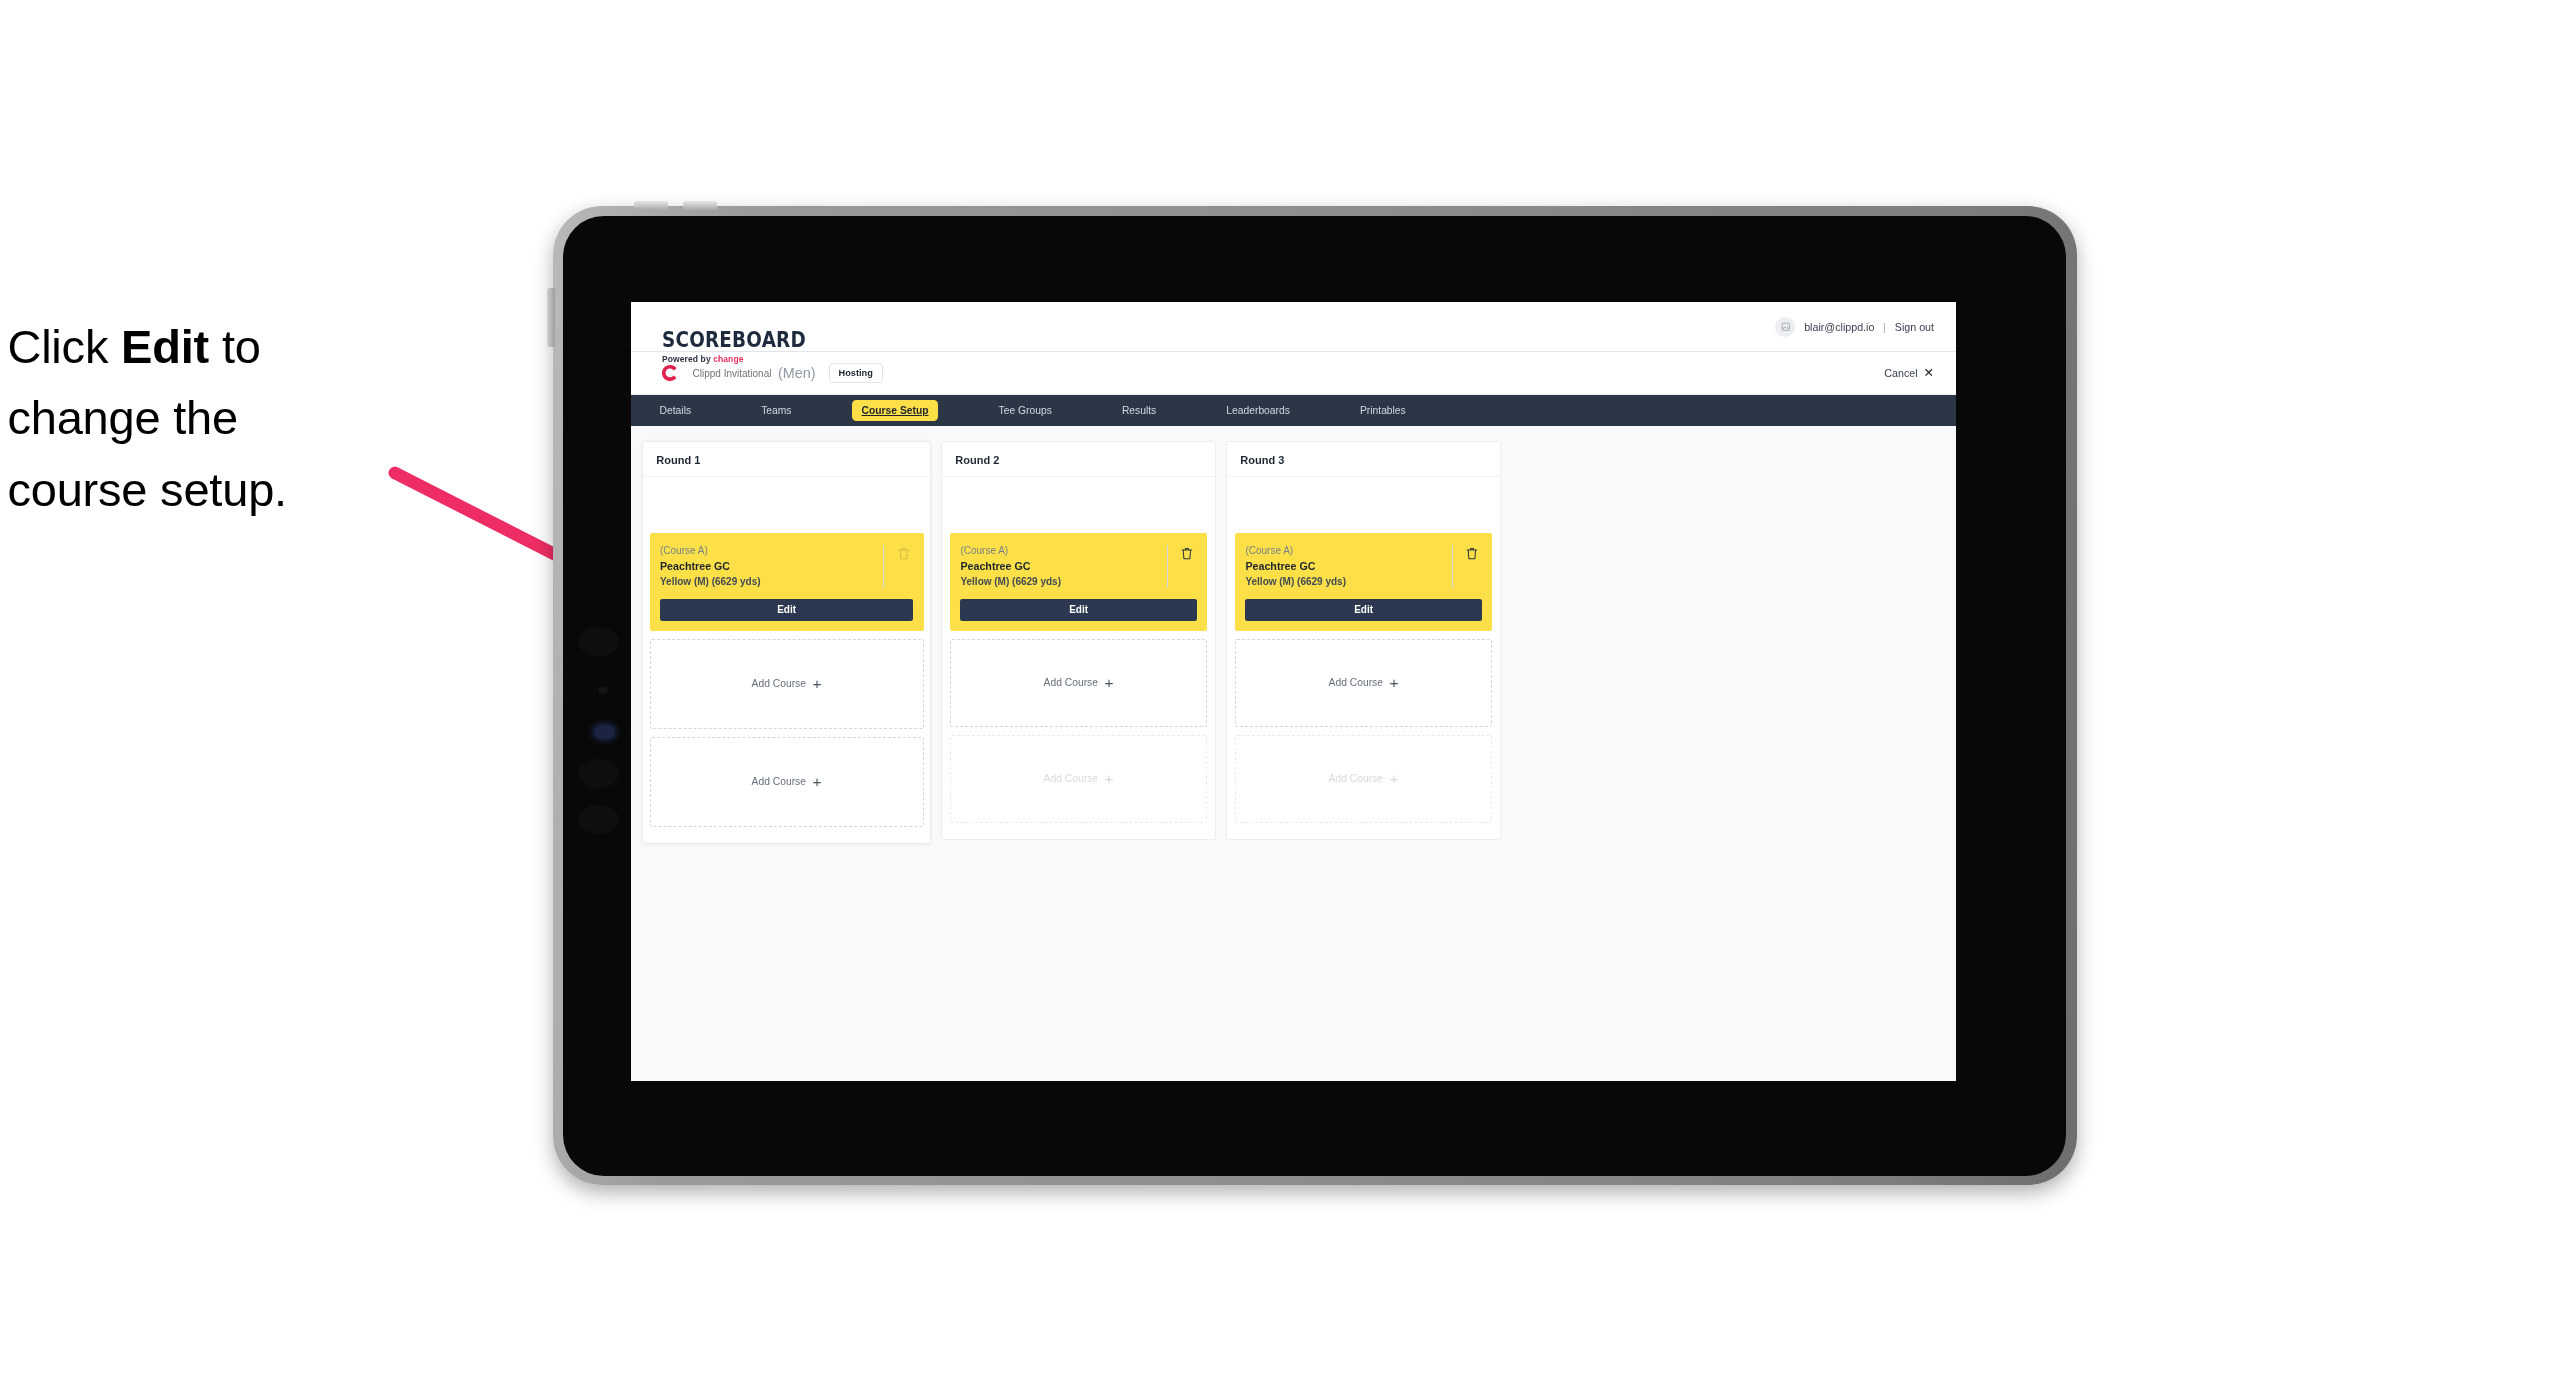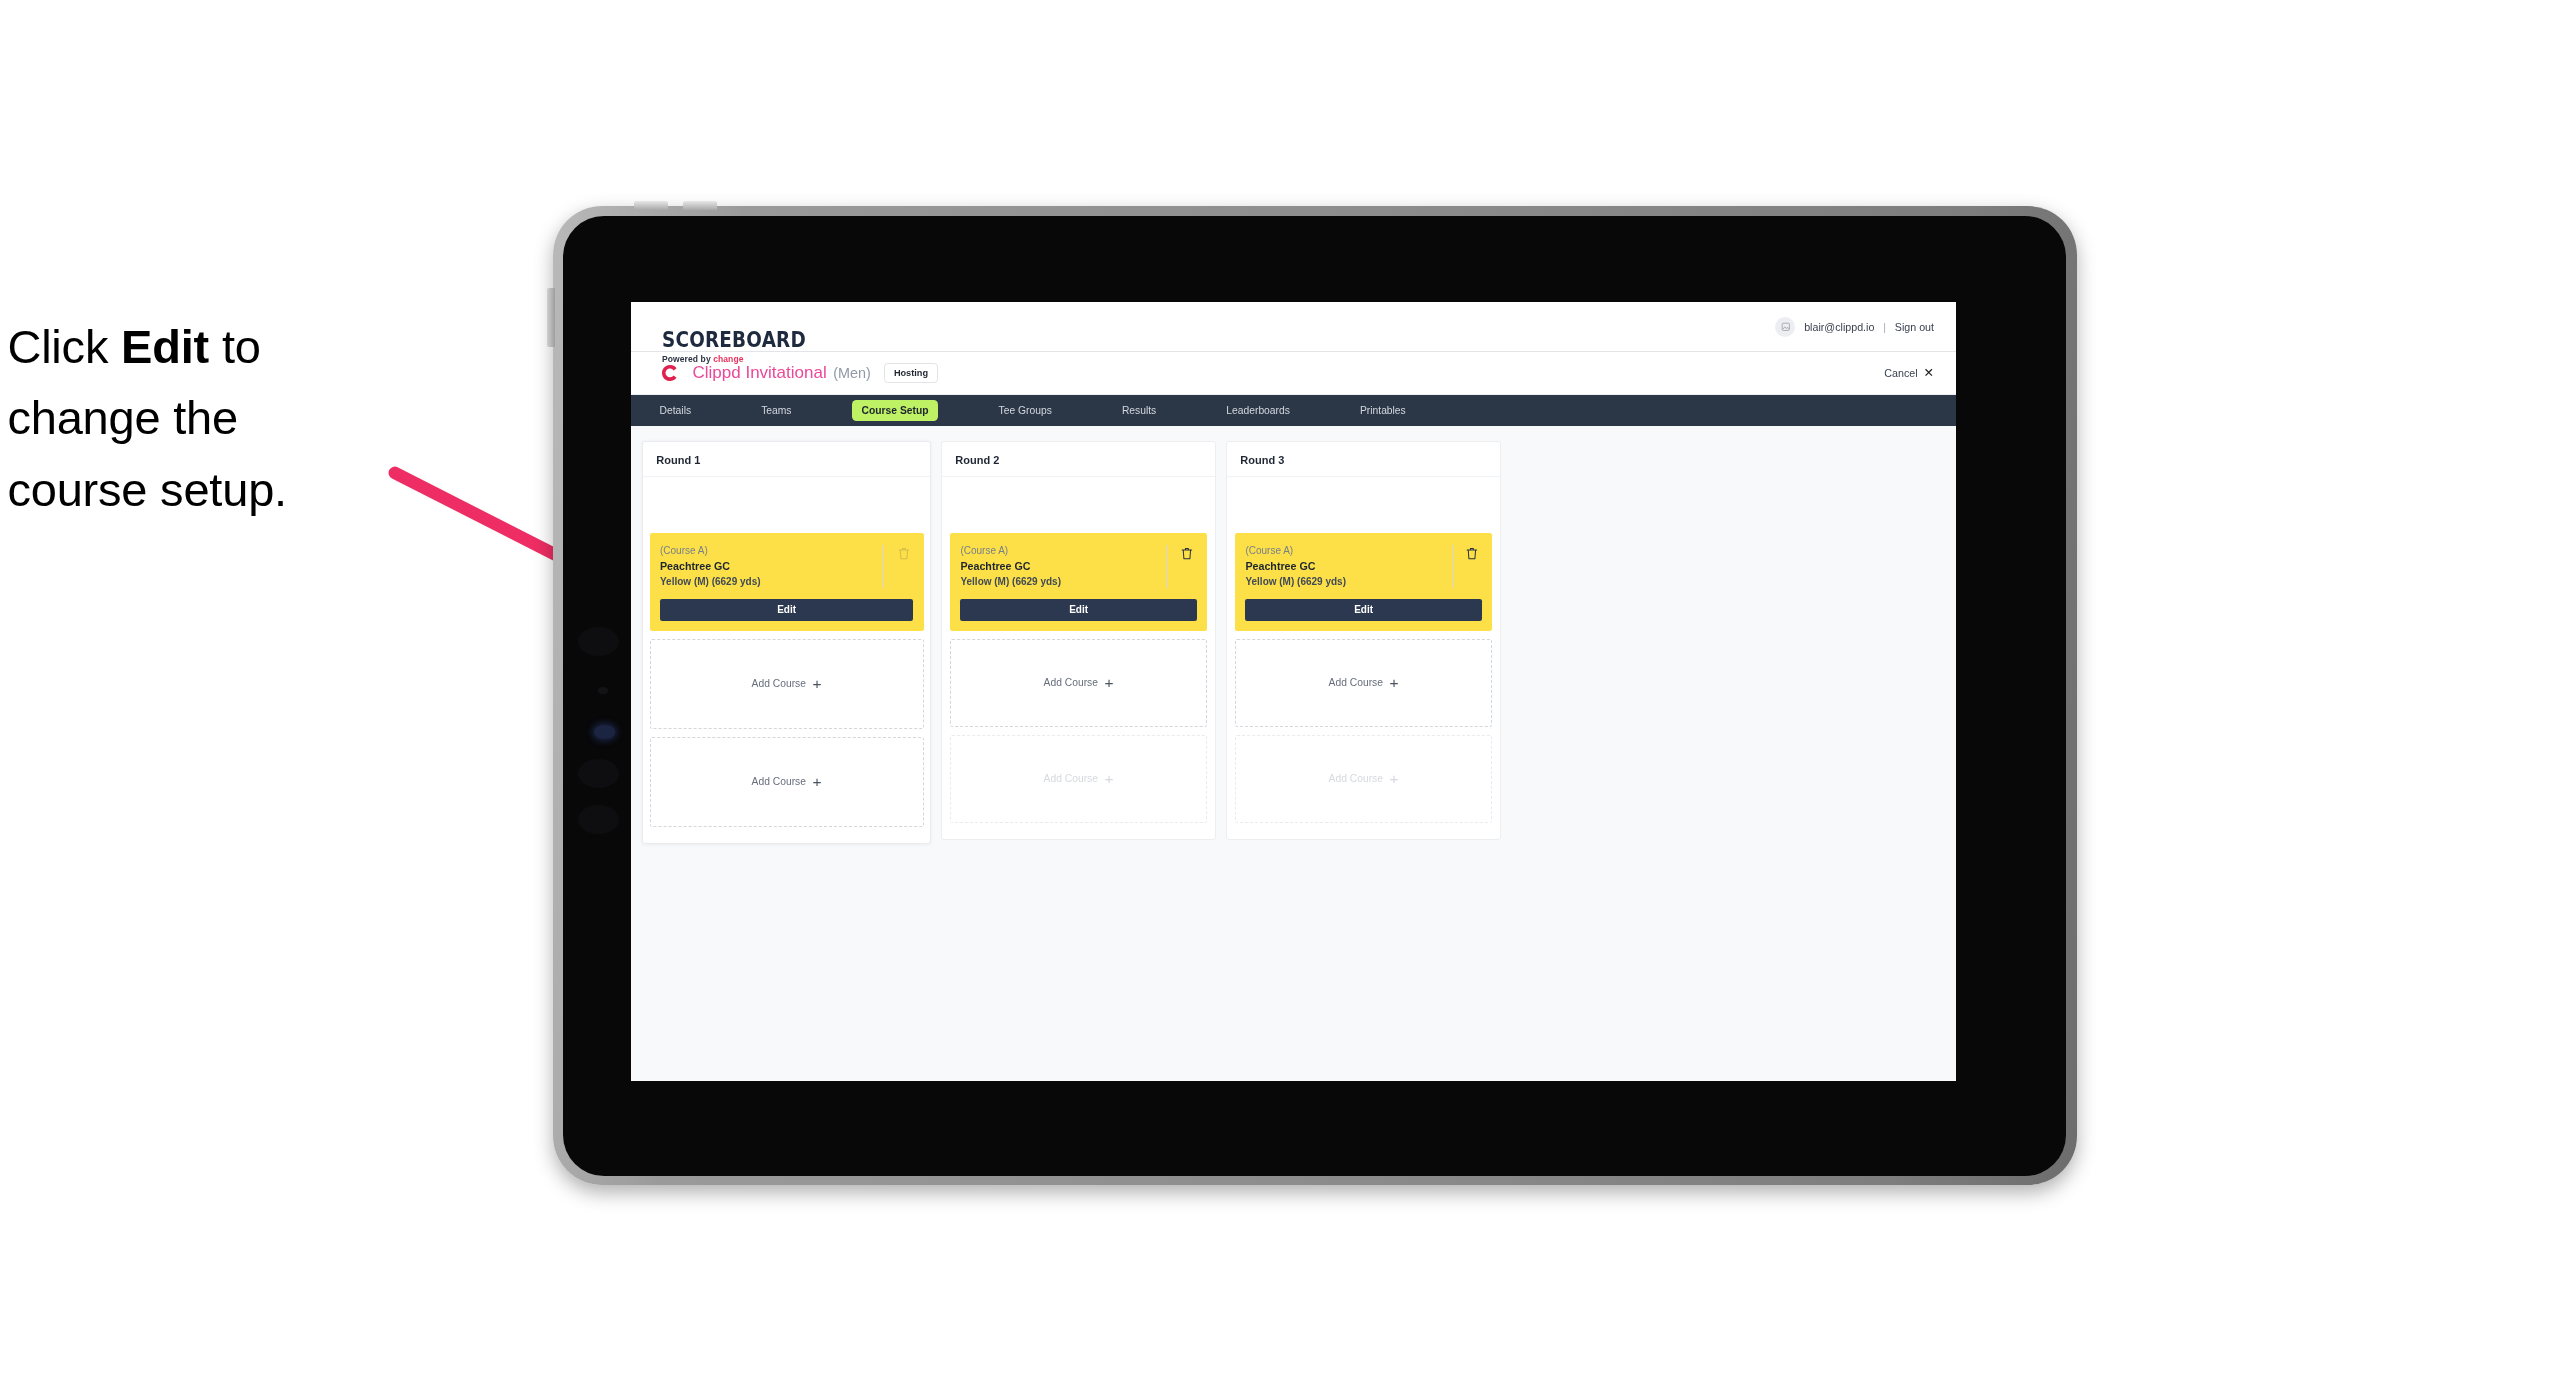--- a/index.html
+++ b/index.html
@@ -157,21 +157,21 @@
     border-bottom: 0.7px solid #eceef1;
     display: flex; align-items: center;
     padding: 0 22px 0 29px;
   }
   .clogo {
     width: 20px; height: 20px;
     margin-right: 12.5px;
     flex: none;
     display: flex; align-items: center; justify-content: center;
   }
-  .t-name { font-size: 17px; color: #ec4899; }
+  .t-name { font-size: 10px; color: #737373; }
   .t-gender { font-size: 14.4px; color: #9199a6; margin-left: 6.6px; }
   .t-badge {
     margin-left: 13.2px;
     padding: 4.4px 8.8px;
     border: 0.7px solid #e1e3e7;
     border-radius: 3.7px;
     font-size: 9.2px;
     font-weight: 700;
     color: #1f2630;
     background: #fff;
@@ -195,23 +195,24 @@
   .subnav .item {
     padding: 5.2px 9.6px;
     margin-right: 2.9px;
     font-size: 10.3px;
     color: #d4d8df;
     border-radius: 4.4px;
     cursor: pointer;
     white-space: nowrap;
   }
   .subnav .item.active {
-    background: #bef264;
+    background: #fde047;
     color: #1d2430;
     font-weight: 700;
+    text-decoration: underline;
   }
 
   
   .content {
     padding: 14.7px 17.7px;
     display: flex;
     gap: 10px;
     align-items: flex-start;
   }
   .round-col {

